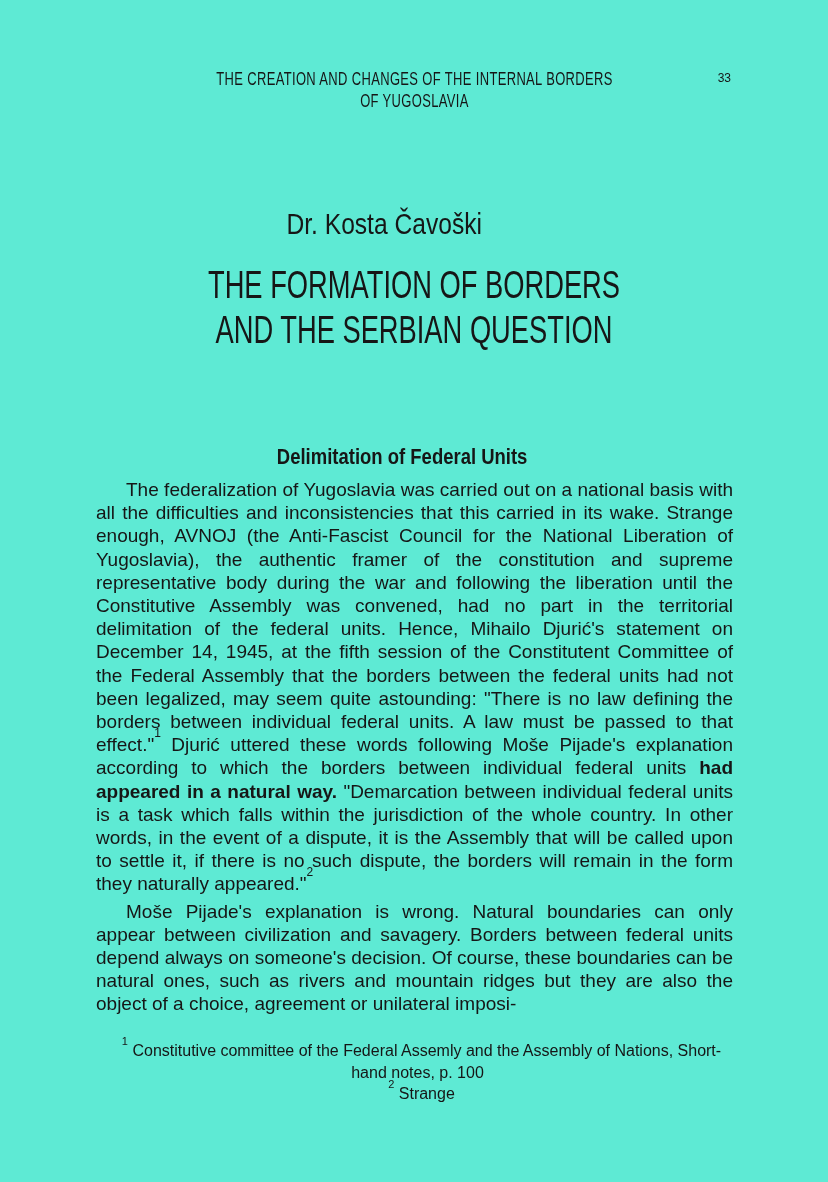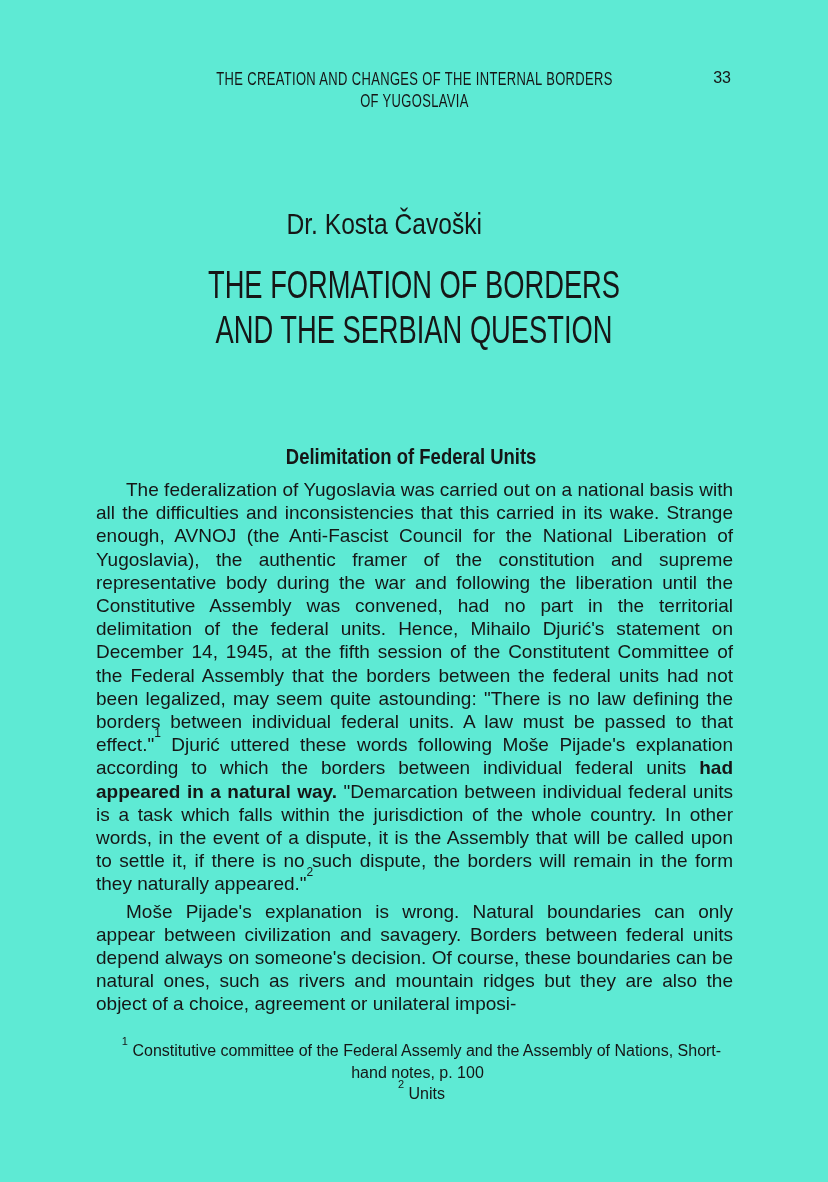--- a/index.html
+++ b/index.html
@@ -27,21 +27,21 @@
     display: block;
     white-space: nowrap;
     transform: scaleX(0.72);
     transform-origin: 50% 50%;
     letter-spacing: 0.5px;
   }
   .page-number {
     position: absolute;
     top: 1px;
     right: 2px;
-    font-size: 16px;
+    font-size: 12px;
     line-height: 18px;
   }
 
   
   .author {
     position: absolute;
     top: 206px;
     left: 0;
     width: 768px;
     text-align: center;
@@ -71,21 +71,21 @@
     display: block;
     white-space: nowrap;
     transform: scaleX(0.70);
     transform-origin: 50% 50%;
   }
 
   
   .section-heading {
     position: absolute;
     top: 444px;
-    left: 93px;
+    left: 84px;
     width: 637px;
     margin: 0;
     text-align: center;
     font-size: 22px;
     line-height: 26px;
     font-weight: bold;
   }
   .section-heading .squeeze {
     display: inline-block;
     white-space: nowrap;
@@ -150,16 +150,16 @@
     <span class="squeeze">Delimitation of Federal Units</span>
   </h2>
 
   <div class="body-text">
       <p><span>The federalization of Yugoslavia was carried out on a national basis with all the difficulties and inconsistencies that this carried in its wake. Strange enough, AVNOJ (the Anti-Fascist Council for the National Liberation of Yugoslavia), the authentic framer of the constitution and supreme representative body during the war and following the liberation until the Constitutive Assembly was convened, had no part in the territorial delimitation of the federal units. Hence, Mihailo Djurić's statement on December 14, 1945, at the fifth session of the Constitutent Committee of the Federal Assembly that the borders between the federal units had not been legalized, may seem quite astounding: "There is no law defining the borders between individual federal units. A law must be passed to that effect."</span><sup>1</sup><span> Djurić uttered these words following Moše Pijade's explanation according to which the borders between individual federal units </span><b>had appeared in a natural way.</b><span> "Demarcation between individual federal units is a task which falls within the jurisdiction of the whole country. In other words, in the event of a dispute, it is the Assembly that will be called upon to settle it, if there is no such dispute, the borders will remain in the form they naturally appeared."</span><sup>2</sup></p>
       <p><span>Moše Pijade's explanation is wrong. Natural boundaries can only appear between civilization and savagery. Borders between federal units depend always on someone's decision. Of course, these boundaries can be natural ones, such as rivers and mountain ridges but they are also the object of a choice, agreement or unilateral imposi-</span></p>
     </div>
 
   <div class="footnotes">
       <div class="footnote"><sup>1</sup><span> Constitutive committee of the Federal Assemly and the Assembly of Nations, Short-hand notes, p. 100</span></div>
-      <div class="footnote"><sup>2</sup><span> Units</span></div>
+      <div class="footnote"><sup>2</sup><span> Strange</span></div>
     </div>
 
 </div>
 
 </body></html>

